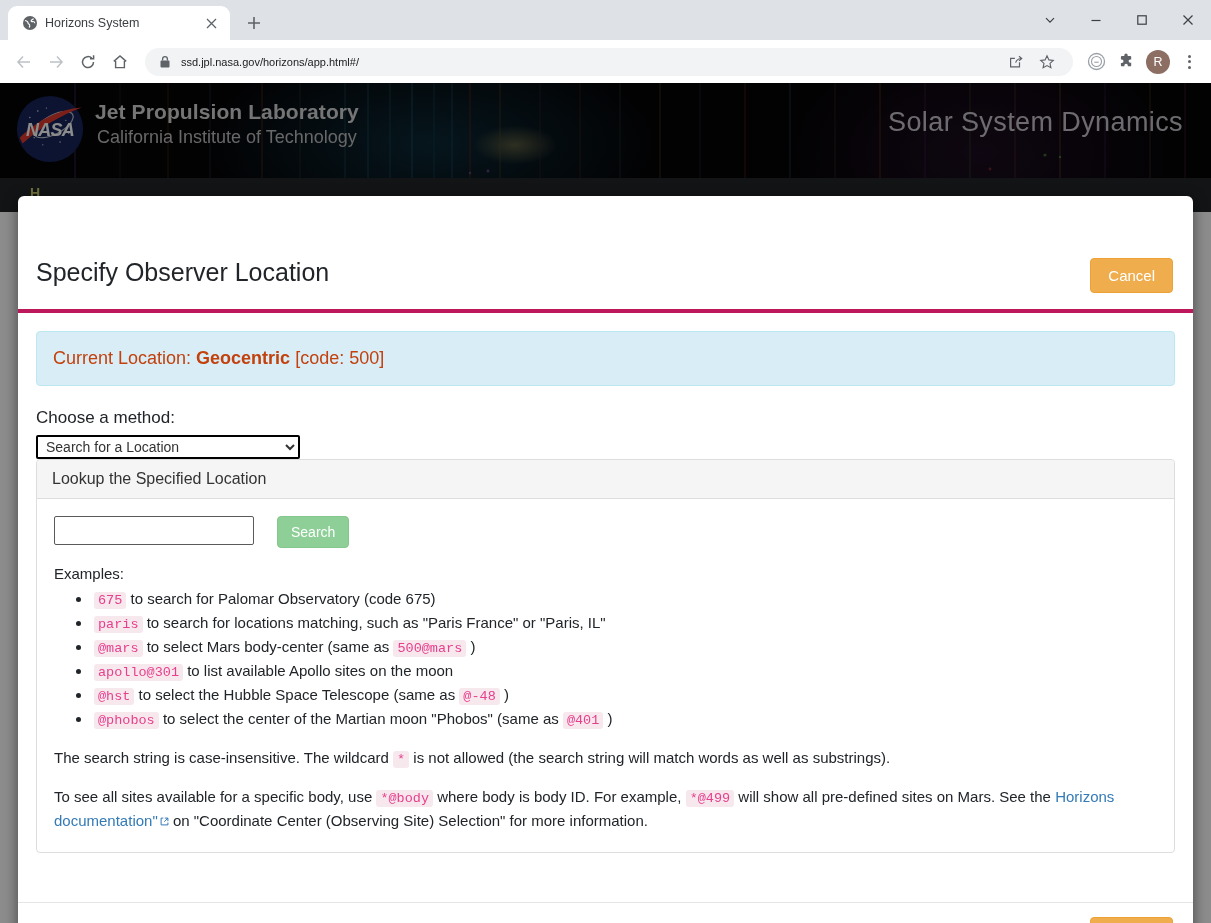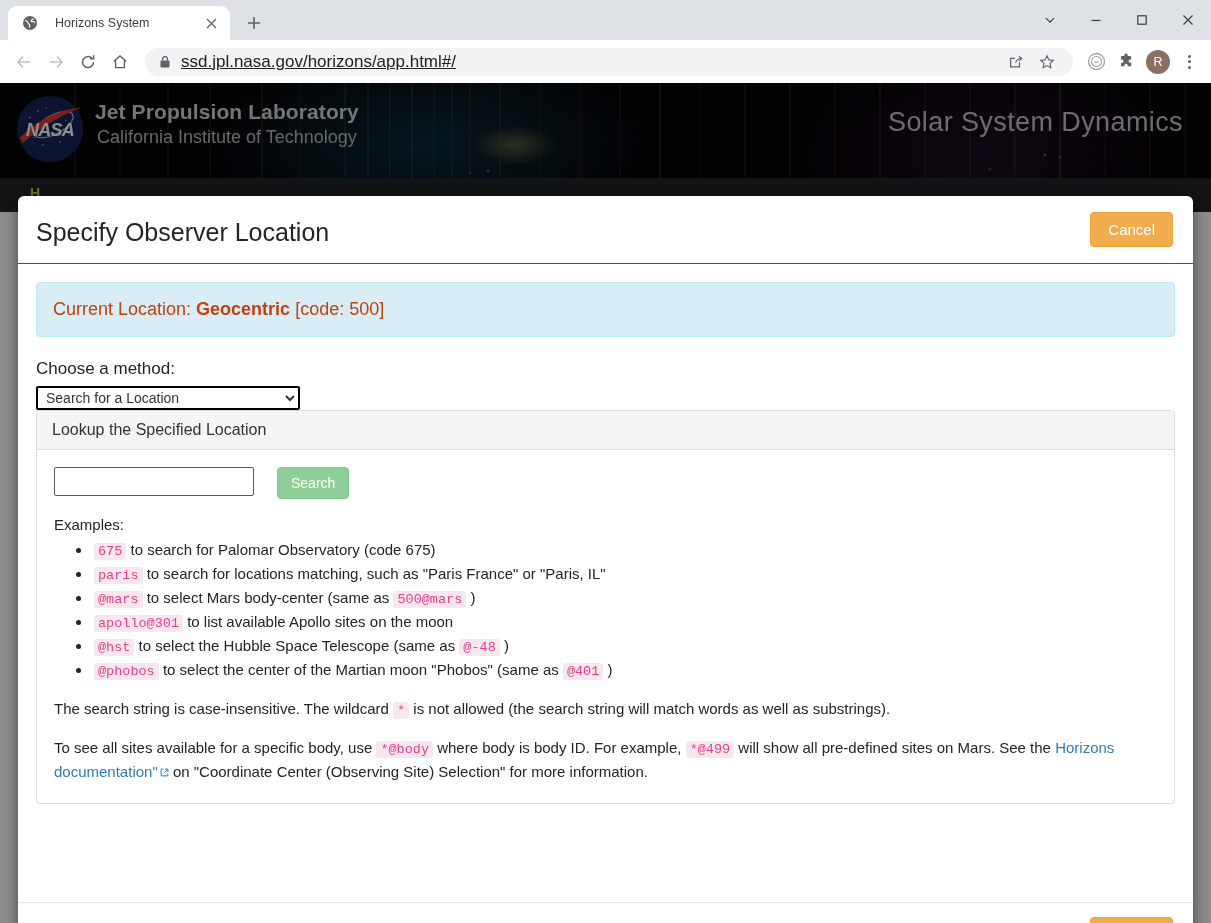--- a/index.html
+++ b/index.html
@@ -12,21 +12,21 @@
   }
 
   
   .browser { width: 1211px; height: 923px; position: relative; background: #dee1e6; }
 
   .tabstrip {
     height: 40px; background: #dee1e6; display: flex; align-items: flex-end;
     padding-left: 8px; position: relative;
   }
   .tab {
-    display: flex; align-items: center; gap: 17px;
+    display: flex; align-items: center; gap: 7px;
     height: 34px; width: 222px; background: #fff;
     border-radius: 9px 9px 0 0; padding: 0 10px 0 13px;
     position: relative;
   }
   .tab-favicon {
     width: 17px; height: 17px; flex: 0 0 17px;
     display: flex; align-items: center; justify-content: center;
   }
   .tab-title {
     flex: 1 1 auto; font-size: 12.5px; color: #3c4043;
@@ -60,22 +60,22 @@
     justify-content: center; color: #5f6368; border-radius: 50%;
     flex: 0 0 30px;
   }
   .navbtn.disabled { color: #bdc1c6; }
   .omnibox {
     flex: 1 1 auto; height: 28px; background: #f1f3f4; border-radius: 14px;
     display: flex; align-items: center; gap: 10px; margin: 0 7px 0 8px;
     padding: 0 12px 0 14px;
   }
   .omnibox .url {
-    flex: 1 1 auto; font-size: 17px; color: #202124;
-    white-space: nowrap; overflow: hidden; text-decoration: underline;
+    flex: 1 1 auto; font-size: 11px; color: #202124;
+    white-space: nowrap; overflow: hidden;
   }
   .omni-actions { display: flex; align-items: center; gap: 3px; }
   .tb-icon {
     width: 28px; height: 28px; display: flex; align-items: center;
     justify-content: center; color: #5f6368; flex: 0 0 28px;
   }
   .avatar {
     width: 24px; height: 24px; border-radius: 50%; background: #8d6e63;
     color: #fff; font-size: 12.5px; display: flex; align-items: center;
     justify-content: center; margin: 0 4px;
@@ -153,23 +153,24 @@
   }
 
   
   .modal {
     position: absolute; left: 18px; top: 113px; width: 1175px; height: 770px;
     background: #fff; border-radius: 6px;
     box-shadow: 0 3px 14px rgba(0,0,0,.5);
     display: flex; flex-direction: column;
   }
   .modal-header {
-    display: flex; align-items: flex-end; justify-content: space-between;
-    padding: 16px 20px 16px 18px; border-bottom: 1px solid #be185d;
+    display: flex; align-items: flex-start; justify-content: space-between;
+    padding: 16px 20px 16px 18px; border-bottom: 4px solid #be185d;
     flex: 0 0 auto;
+    margin-top: 46px;
   }
   .modal-title { font-size: 25px; color: #212529; font-weight: 400; }
   .btn-cancel {
     background: #f0ad4e; color: #fff; border: 1px solid #eea236;
     font-size: 15px; padding: 8px 17px; border-radius: 4px;
     font-family: "Liberation Sans", sans-serif;
   }
   .modal-body { flex: 1 1 auto; padding: 18px 18px 0 18px; overflow: hidden; }
 
   .alert-info {

